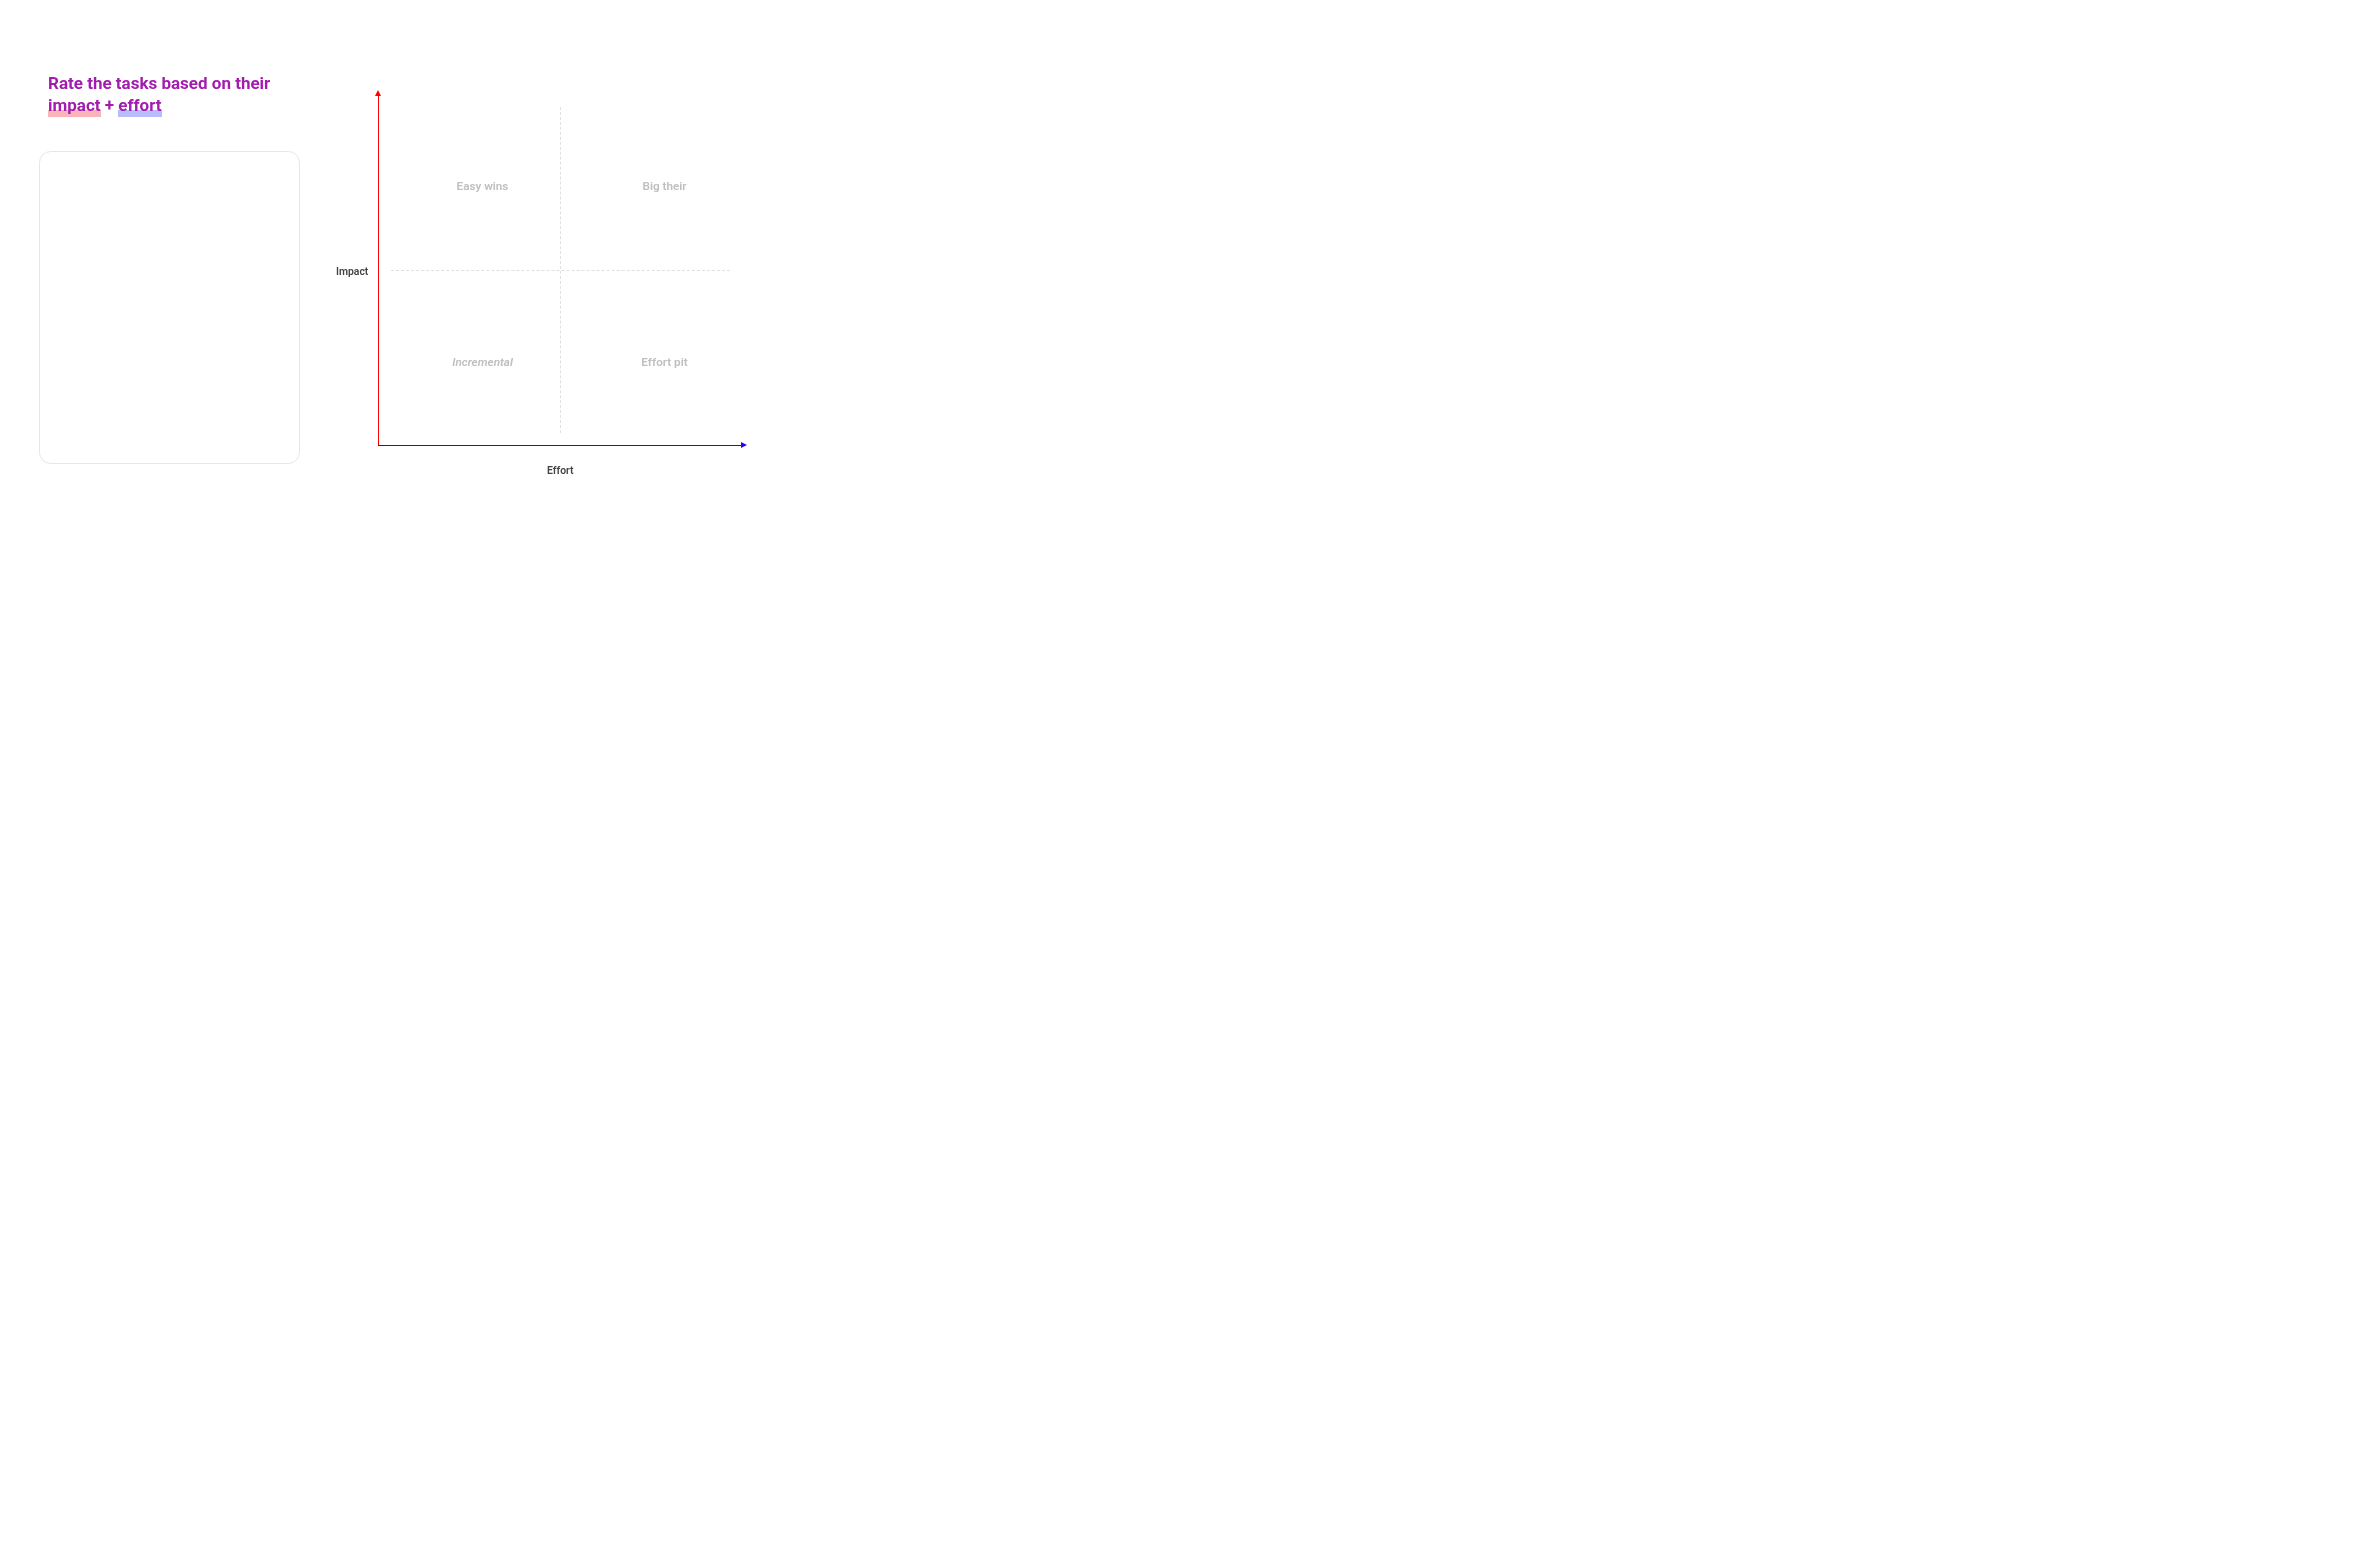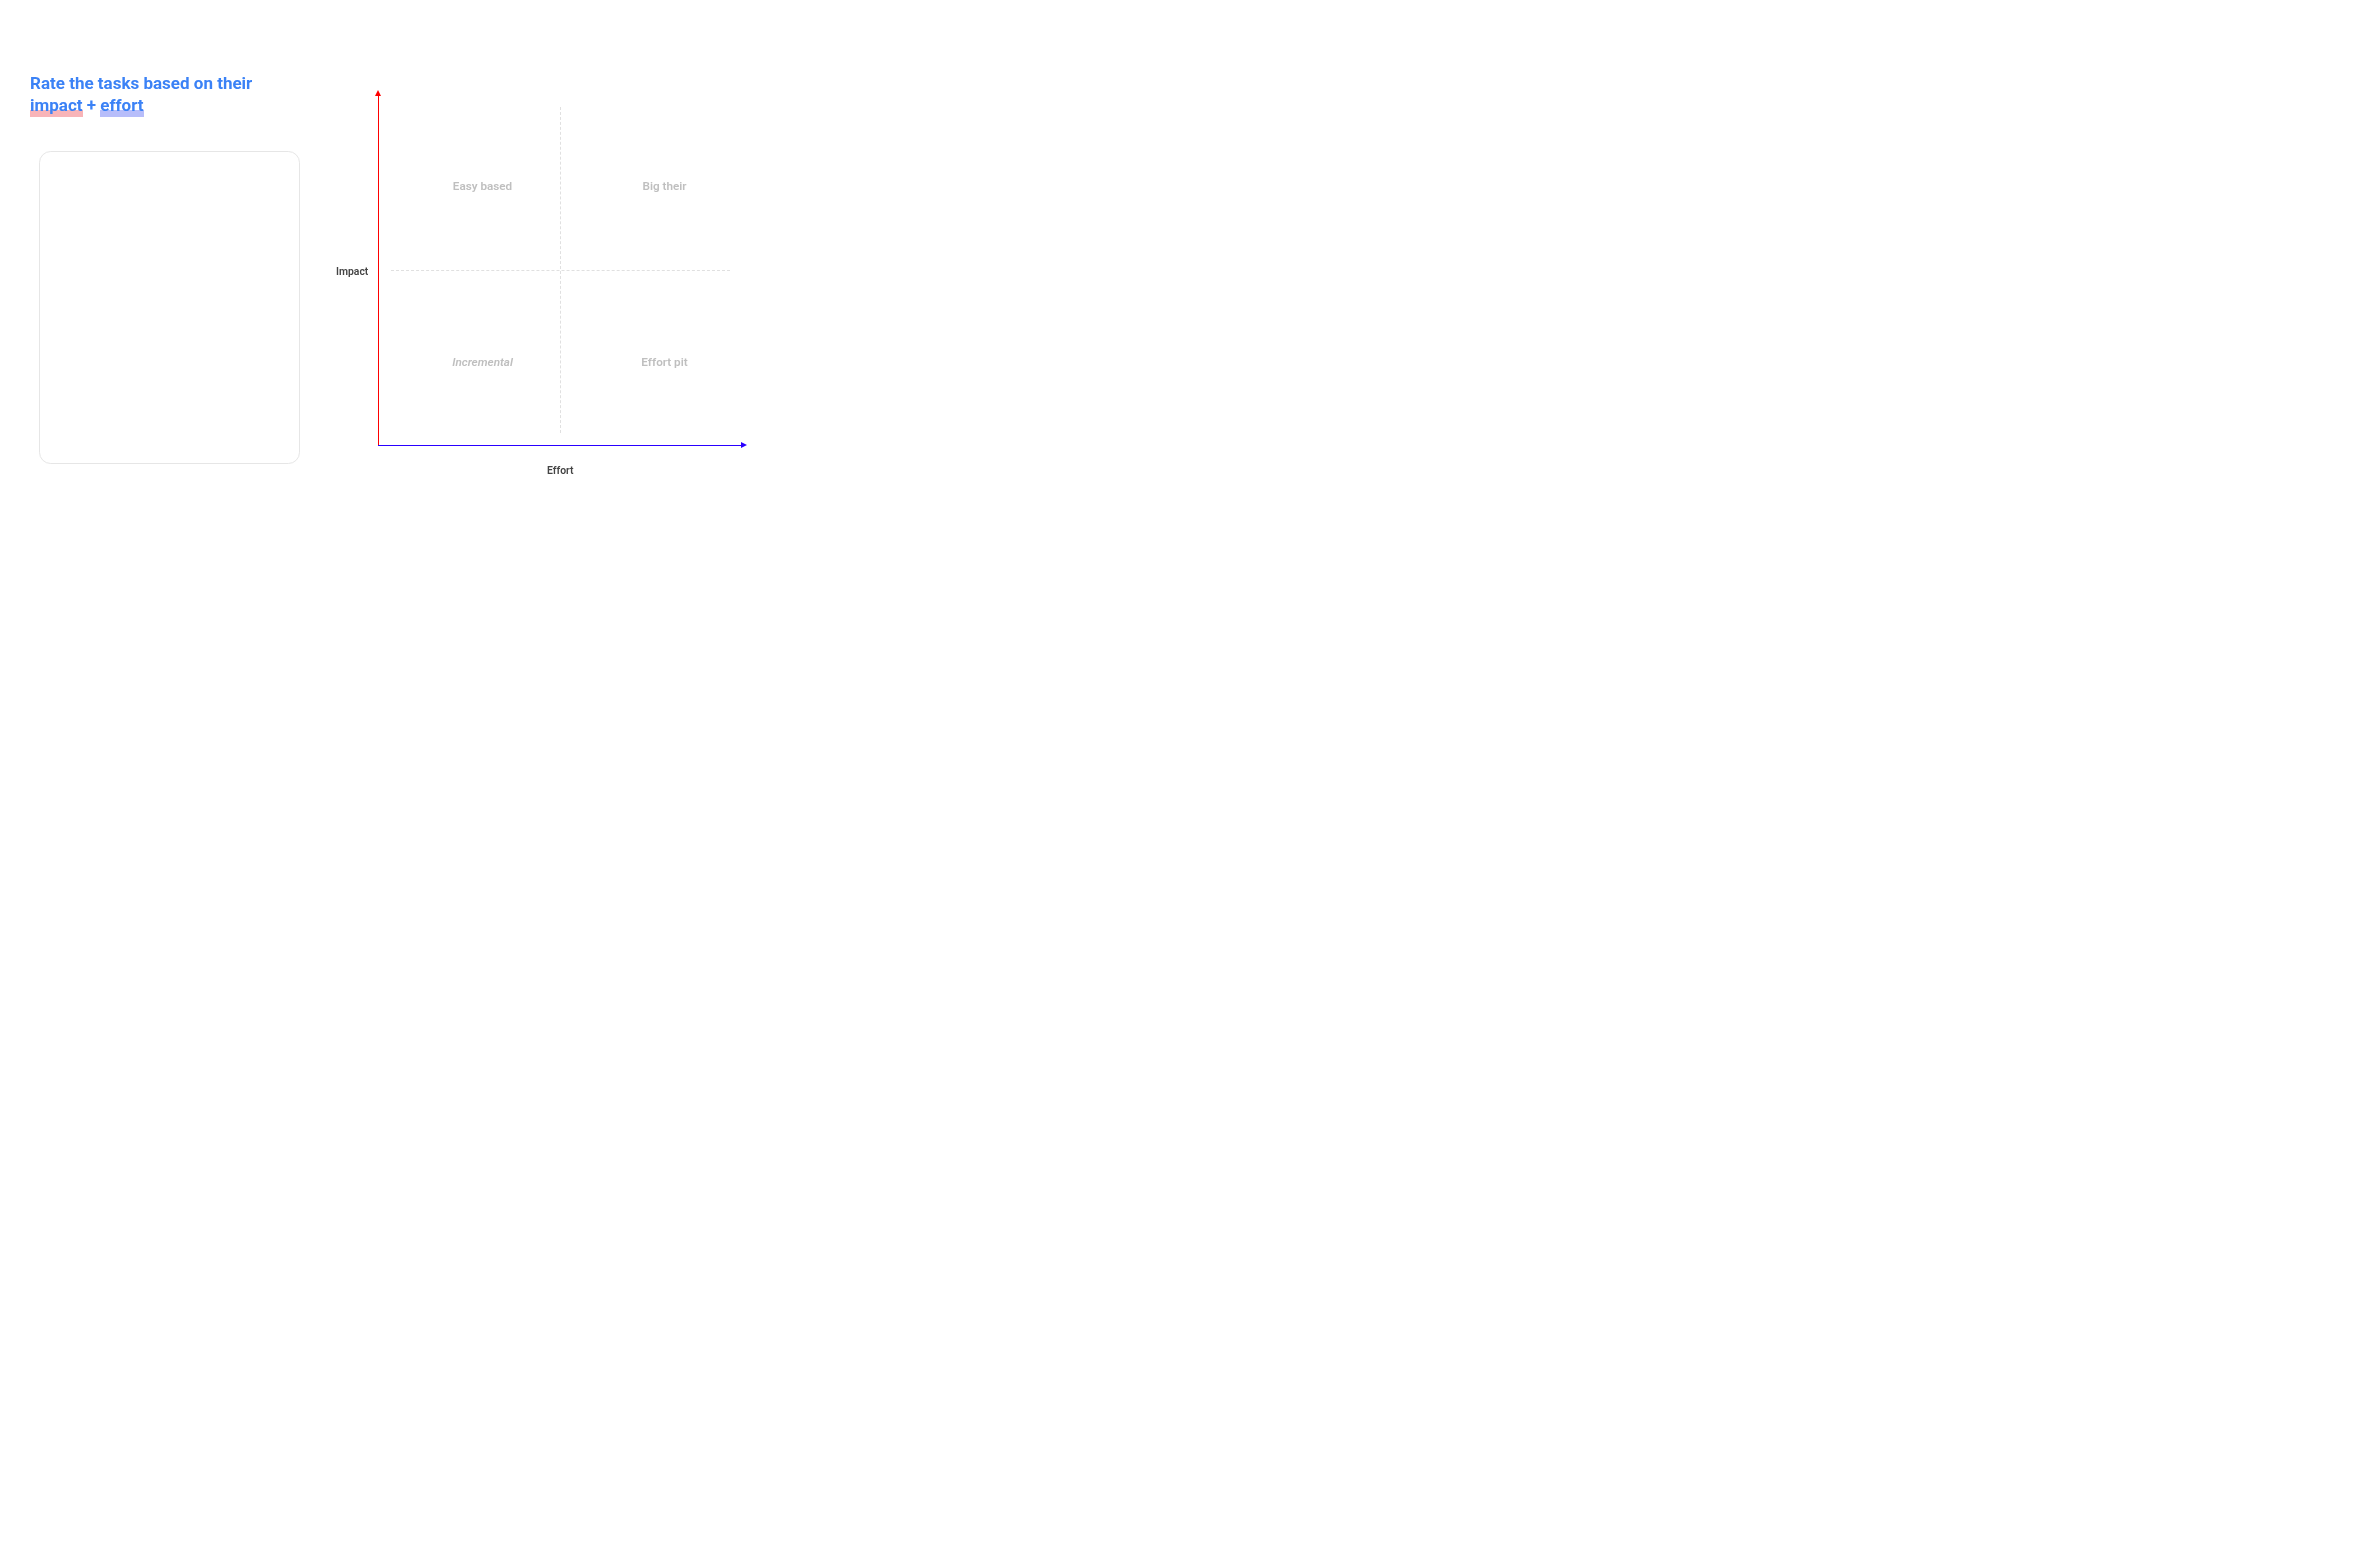--- a/index.html
+++ b/index.html
@@ -8,25 +8,25 @@
       background: #ffffff;
       width: 847px;
       height: 560px;
       position: relative;
       overflow: hidden;
     }
 
     
     .heading {
       position: absolute;
-      left: 30px;
+      left: 48px;
       top: 72px;
       font-size: 17px;
       font-weight: 700;
-      color: #3b82f6;
+      color: #a21caf;
       line-height: 1.3;
       max-width: 235px;
     }
     .hl-impact {
       position: relative;
       display: inline-block;
     }
     .hl-impact::after {
       content: "";
       position: absolute;
@@ -167,21 +167,21 @@
 </div>
 
 <div class="card"></div>
 
 <div class="chart">
   <div class="axis-y"></div>
   <div class="axis-x"></div>
   <div class="divider-v"></div>
   <div class="divider-h"></div>
 
-  <div class="qlabel q-tl">Easy based</div>
+  <div class="qlabel q-tl">Easy wins</div>
   <div class="qlabel q-tr">Big their</div>
   <div class="qlabel q-bl">Incremental</div>
   <div class="qlabel q-br">Effort pit</div>
 
   <div class="ylabel">Impact</div>
   <div class="xlabel">Effort</div>
 </div>
 
 
 </body></html>

